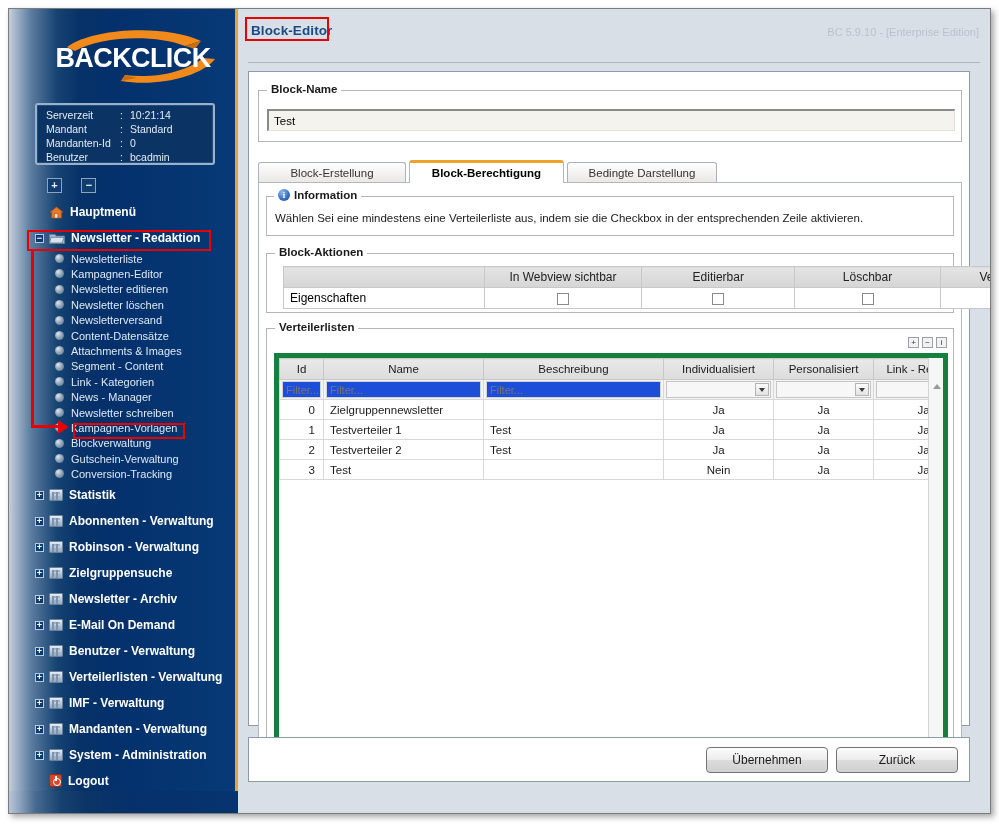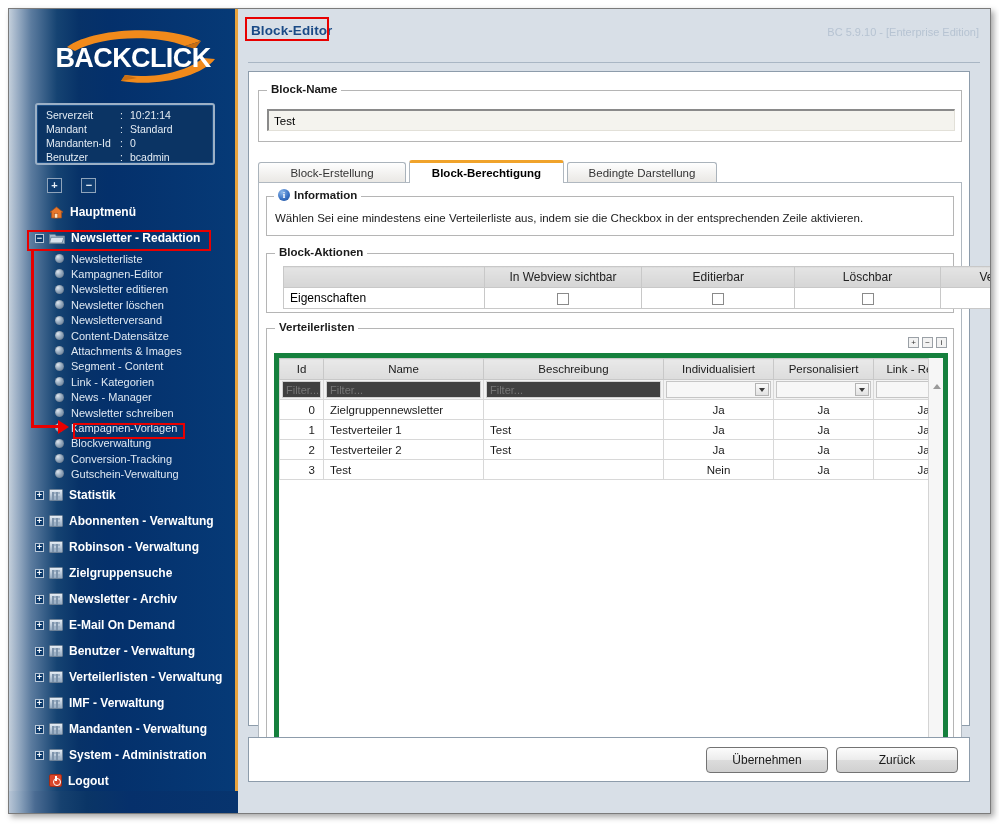--- a/index.html
+++ b/index.html
@@ -409,21 +409,21 @@
   td.ctr { text-align: center; }
   .filter-row td {
     background: #f3f3f3;
     height: 21px;
     padding: 0 2px;
     border: 1px solid #d8d8d8;
   }
   .filter-inp {
     width: 100%; height: 17px;
     border: 1px solid #d2d2d2;
-    background: #404040;
+    background: #1d4ed8;
     color: #b3b3b3;
     font-size: 11px;
     padding-left: 3px;
     font-family: "Liberation Sans", sans-serif;
   }
   .filter-sel {
     position: relative;
     width: 100%; height: 17px;
     border: 1px solid #c6c6c6;
     background: #f7f7f7;
@@ -601,25 +601,25 @@
         <div class="nav-sub">
           <span class="dot"></span>
           <span>Kampagnen-Vorlagen</span>
         </div>
         <div class="nav-sub">
           <span class="dot"></span>
           <span>Blockverwaltung</span>
         </div>
         <div class="nav-sub">
           <span class="dot"></span>
+          <span>Gutschein-Verwaltung</span>
+        </div>
+        <div class="nav-sub">
+          <span class="dot"></span>
           <span>Conversion-Tracking</span>
-        </div>
-        <div class="nav-sub">
-          <span class="dot"></span>
-          <span>Gutschein-Verwaltung</span>
         </div>
         <div class="nav-top has-pm">
           <span class="pm">+</span>
           <span class="folder"></span>
           <span>Statistik</span>
         </div>
         <div class="nav-top has-pm">
           <span class="pm">+</span>
           <span class="folder"></span>
           <span>Abonnenten - Verwaltung</span>

